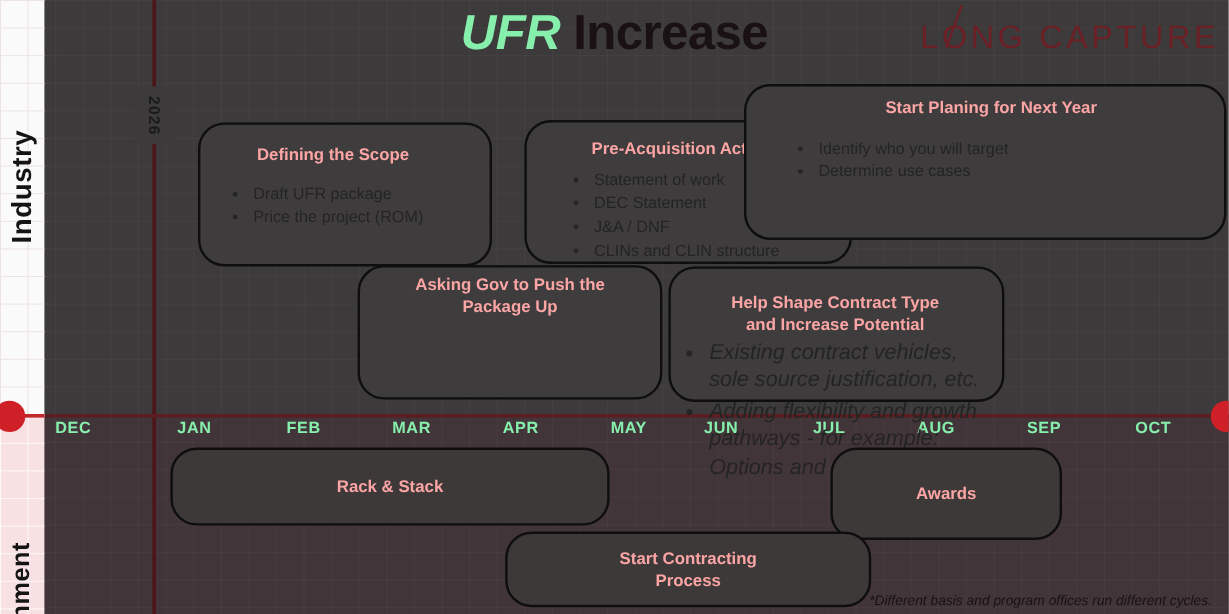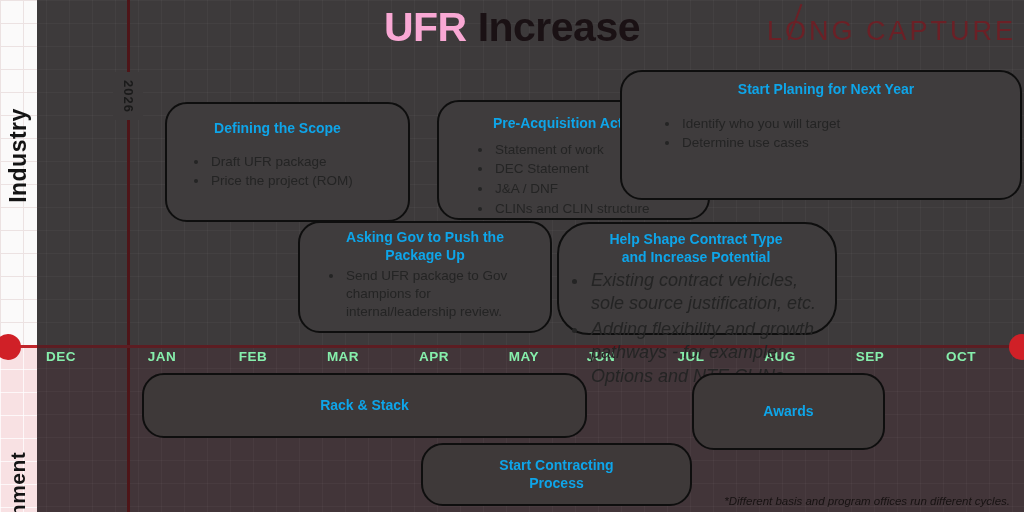--- a/index.html
+++ b/index.html
@@ -64,51 +64,51 @@
     font-size:13.5px; font-weight:700; color:#86efac; letter-spacing:0.5px; white-space:nowrap;
   }
   .m0{left:61px;} .m1{left:162px;} .m2{left:253px;text-align:right;} .m3{left:343px;} .m4{left:434px;}
   .m5{left:524px;} .m6{left:601px;} .m7{left:691px;} .m8{left:780px;} .m9{left:870px;} .m10{left:961px;}
 
   
   .box {
     position:absolute; z-index:3; box-sizing:border-box;
     border:2px solid #0e0e0e; border-radius:22px; background:#3f3c3d;
   }
-  .box h3 { margin:0; font-size:14px; font-weight:700; text-align:center; color:#0ea5e9; line-height:1.25; }
+  .box h3 { margin:0; font-size:14px; font-weight:700; text-align:center; color:#fca5a5; line-height:1.25; }
   .box ul { margin:0; padding-left:34px; }
   .box li { font-size:13.5px; color:#242424; line-height:1.32; margin:0 0 2px 0; padding-left:2px; }
 
   .box-defining    { left:165px; top:102px; width:245px; height:120px; padding:16px 28px 0 8px; }
   .box-defining h3 { margin-bottom:15px; }
   .box-preacq      { left:437px; top:100px; width:273px; height:120px; padding:13px 12px 0 20px; }
   .box-preacq h3   { margin-bottom:8px; }
   .box-planning    { left:620px; top:70px;  width:402px; height:130px; padding:9px 14px 0 24px; }
   .box-planning h3 { margin-bottom:16px; }
   .box-outreach    { left:36px;  top:222px; width:259px; height:117px; padding:9px 10px 0 6px; }
   .box-outreach h3 { margin-bottom:5px; }
   .box-asking      { left:298px; top:221px; width:254px; height:112px; padding:6px 10px 0 10px; }
   .box-asking h3   { margin-bottom:3px; max-width:170px; margin-left:auto; margin-right:auto; }
-  .box-shape       { left:557px; top:222px; width:280px; height:113px; padding:7px 6px 0 4px;border-radius:32px; }
+  .box-shape       { left:557px; top:222px; width:280px; height:113px; padding:20px 6px 0 4px; }
   .box-shape h3    { margin-bottom:3px; max-width:200px; margin-left:auto; margin-right:auto; }
   .box-shape ul    { padding-left:26px; }
   .box-shape li    { font-size:18px; line-height:1.3;font-style:italic; }
 
   .box-flex { display:flex; align-items:center; justify-content:center; background:#3e3939; }
-  .box-rack        { left:142px; top:373px; width:445px; height:65px; }
+  .box-rack        { left:142px; top:373px; width:366px; height:65px; }
   .box-awards      { left:692px; top:373px; width:193px; height:77px; }
-  .box-contracting { left:421px; top:443px; width:271px; height:63px; }
+  .box-contracting { left:421px; top:443px; width:305px; height:63px; }
   .box-contracting h3 { max-width:160px; }
 
   
   .page-title {
     position:absolute; left:0; top:4px; width:1024px; text-align:center; z-index:3;
     font-size:41px; font-weight:800; letter-spacing:-0.5px; color:#1a1114;
   }
-  .page-title .red { color:#f9a8d4; }
+  .page-title .red { color:#86efac;font-style:italic; }
 
   
   .logo {
     position:absolute; right:8px; top:16px; z-index:3;
     font-size:27px; font-weight:400; letter-spacing:3px; color:#6b2026; white-space:nowrap;
   }
   .logo-o { position:relative; display:inline-block; }
   .logo-o::after {
     content:""; position:absolute; left:9px; top:-13px; width:2px; height:38px;
     background:#6b2026; transform:rotate(20deg);
@@ -190,23 +190,20 @@
     <h3>Start Planing for Next Year</h3>
     <ul>
       <li>Identify who you will target</li>
       <li>Determine use cases</li>
     </ul>
   </div>
 
 
   <div class="box box-asking">
     <h3>Asking Gov to Push the Package Up</h3>
-    <ul>
-      <li>Send UFR package to Gov champions for internal/leadership review.</li>
-    </ul>
   </div>
 
   <div class="box box-shape">
     <h3>Help Shape Contract Type and Increase Potential</h3>
     <ul>
       <li>Existing contract vehicles, sole source justification, etc.</li>
       <li>Adding flexibility and growth pathways - for example: Options and NTE CLINs</li>
     </ul>
   </div>
 

